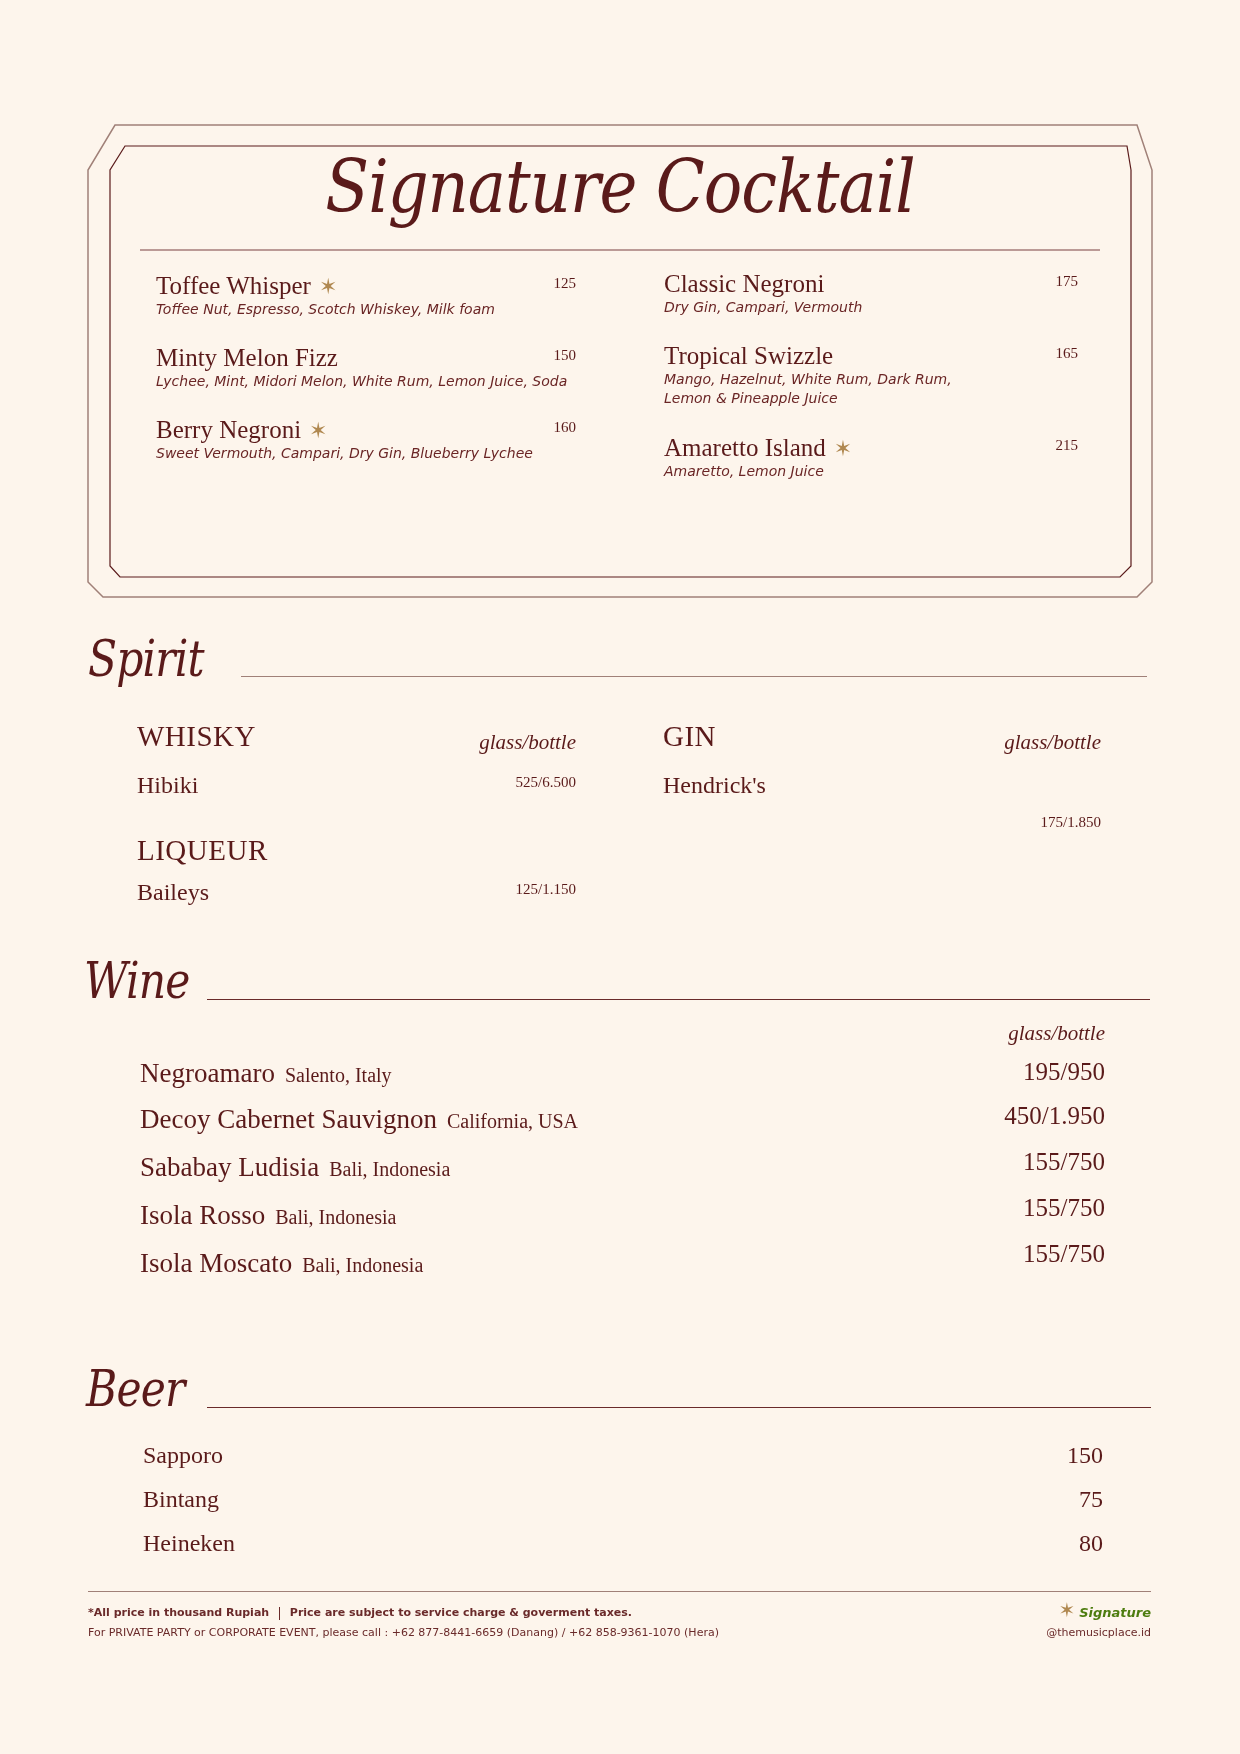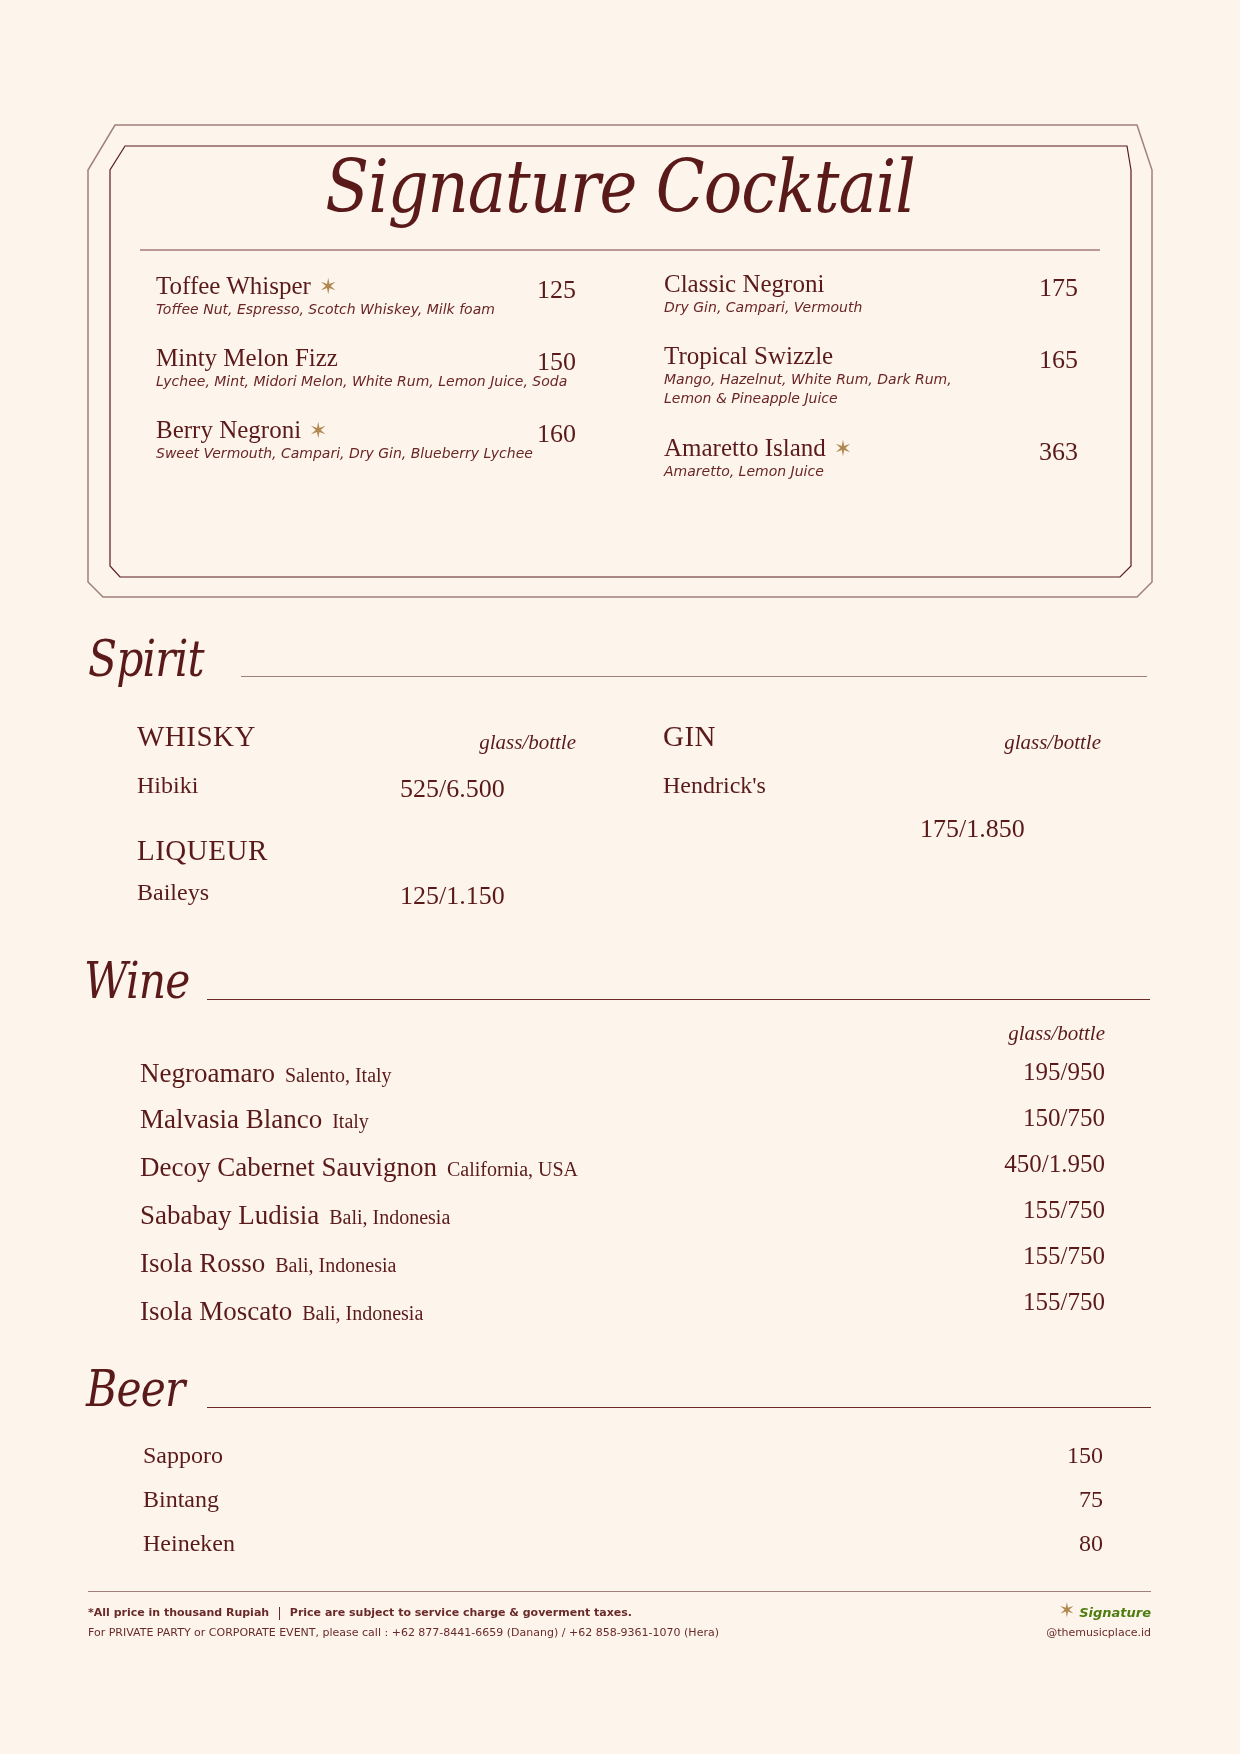--- a/index.html
+++ b/index.html
@@ -11,21 +11,21 @@
   svg.frame { position:absolute; left:0; top:0; }
   .script {
     font-family:"DejaVu Serif", serif; font-style:italic; font-weight:normal;
     color:#5a1a1a; letter-spacing:-1px;
   }
   .title { left:0; width:1240px; top:150px; text-align:center; font-size:64px; transform:scaleY(1.15); }
   .sec-title { font-size:50px; transform:scaleX(0.85); transform-origin:left; }
   .rule { height:0; border-top:1.5px solid #6a2a2a; }
   .item-name { font-size:25px; color:#5a1a1a; white-space:nowrap; }
   .item-desc { font-family:"DejaVu Sans", sans-serif; font-style:italic; font-size:14px; color:#6a2525; line-height:19px; }
-  .price { font-size:26px; color:#5a1a1a; }
+  .price { font-size:15px; text-align:right; color:#5a1a1a; }
   .star { color:#b08850; font-size:22px; margin-left:8px; font-family:"DejaVu Sans", sans-serif; }
   .cat { font-size:29px; letter-spacing:0.5px; }
   .gb { font-style:italic; font-size:21px; text-align:right; }
   .spirit-name { font-size:24px; }
   .wine-name { font-size:27px; white-space:nowrap; }
   .wine-origin { font-size:20px; margin-left:10px; }
   .wine-price { font-size:25px; text-align:right; }
   .foot { font-family:"DejaVu Sans", sans-serif; font-size:11px; color:#6a2a2a; }
 </style>
 </head>
@@ -64,21 +64,21 @@
     <div class="item-desc">Dry Gin, Campari, Vermouth</div>
   </div>
   <div style="height:92px; position:relative;">
     <span class="item-name">Tropical Swizzle</span>
     <div class="price abs" style="right:0; top:3px;">165</div>
     <div class="item-desc">Mango, Hazelnut, White Rum, Dark Rum,</div>
     <div class="item-desc">Lemon &amp;  Pineapple Juice</div>
   </div>
   <div style="height:72px; position:relative;">
     <span class="item-name">Amaretto Island</span><span class="star">✶</span>
-    <div class="price abs" style="right:0; top:3px;">363</div>
+    <div class="price abs" style="right:0; top:3px;">215</div>
     <div class="item-desc">Amaretto, Lemon Juice</div>
   </div>
 </div>
 
 <div class="abs script sec-title" style="left:88px; top:630px;">Spirit</div>
 <div class="abs rule" style="left:241px; top:676px; width:906px; border-color:#a08078;"></div>
 
 <div class="abs cat" style="left:137px; top:720px;">WHISKY</div>
 <div class="abs gb" style="left:440px; width:136px; top:730px;">glass/bottle</div>
 <div class="abs spirit-name" style="left:137px; top:772px;">Hibiki</div>
@@ -94,24 +94,20 @@
 <div class="abs price" style="left:400px; width:176px; top:881px;">125/1.150</div>
 
 <div class="abs script sec-title" style="left:84px; top:952px;">Wine</div>
 <div class="abs rule" style="left:207px; top:999px; width:943px;"></div>
 <div class="abs gb" style="left:960px; width:145px; top:1021px;">glass/bottle</div>
 
 <div class="abs" style="left:140px; top:1058px; width:965px;">
   <div style="height:46px; position:relative;">
     <span class="wine-name">Negroamaro</span><span class="wine-origin">Salento, Italy</span>
     <div class="abs wine-price" style="right:0; top:0;">195/950</div>
-  </div>
-  <div style="height:48px; position:relative;">
-    <span class="wine-name">Malvasia Blanco</span><span class="wine-origin">Italy</span>
-    <div class="abs wine-price" style="right:0; top:0;">150/750</div>
   </div>
   <div style="height:48px; position:relative;">
     <span class="wine-name">Decoy Cabernet Sauvignon</span><span class="wine-origin">California, USA</span>
     <div class="abs wine-price" style="right:0; top:-2px;">450/1.950</div>
   </div>
   <div style="height:48px; position:relative;">
     <span class="wine-name">Sababay Ludisia</span><span class="wine-origin">Bali, Indonesia</span>
     <div class="abs wine-price" style="right:0; top:-4px;">155/750</div>
   </div>
   <div style="height:48px; position:relative;">

